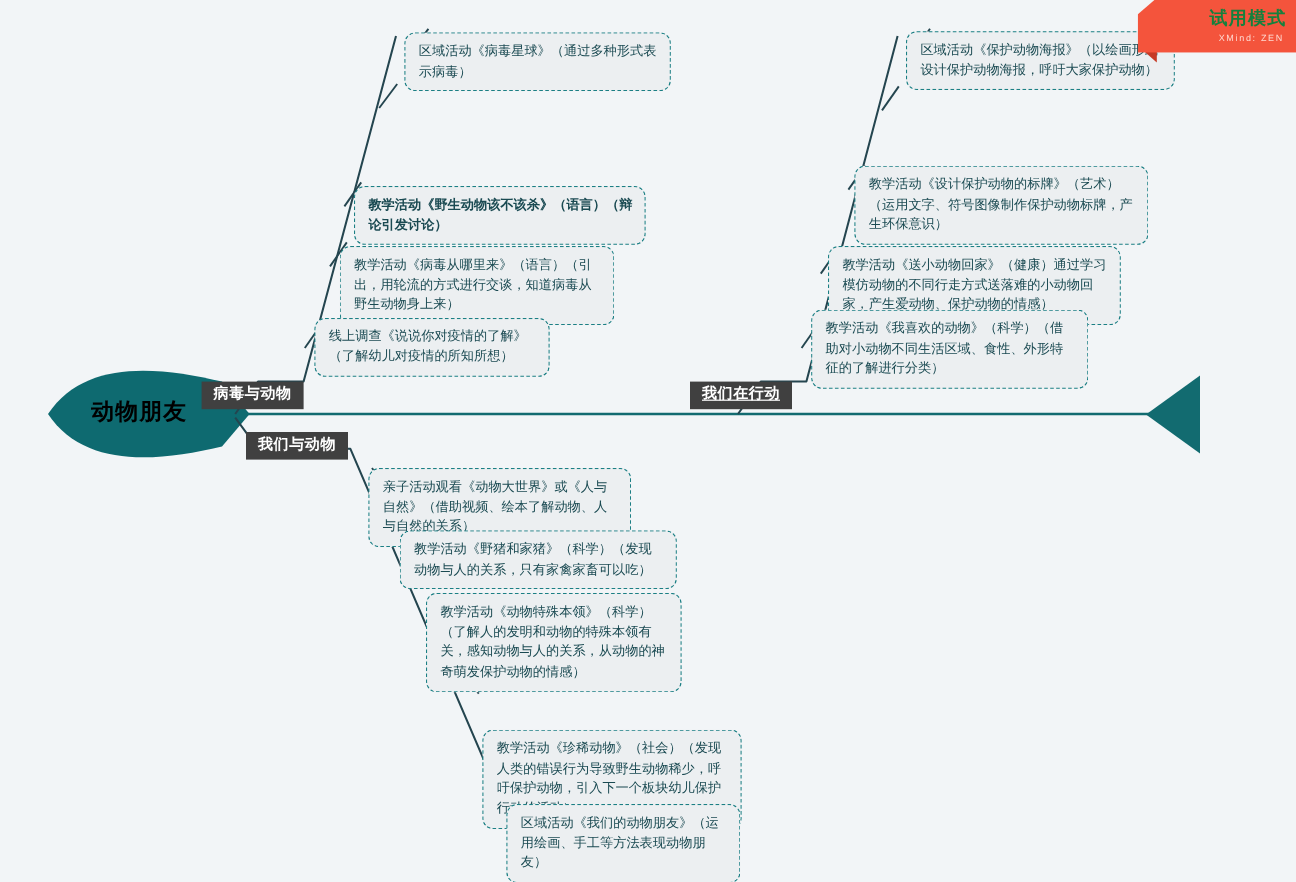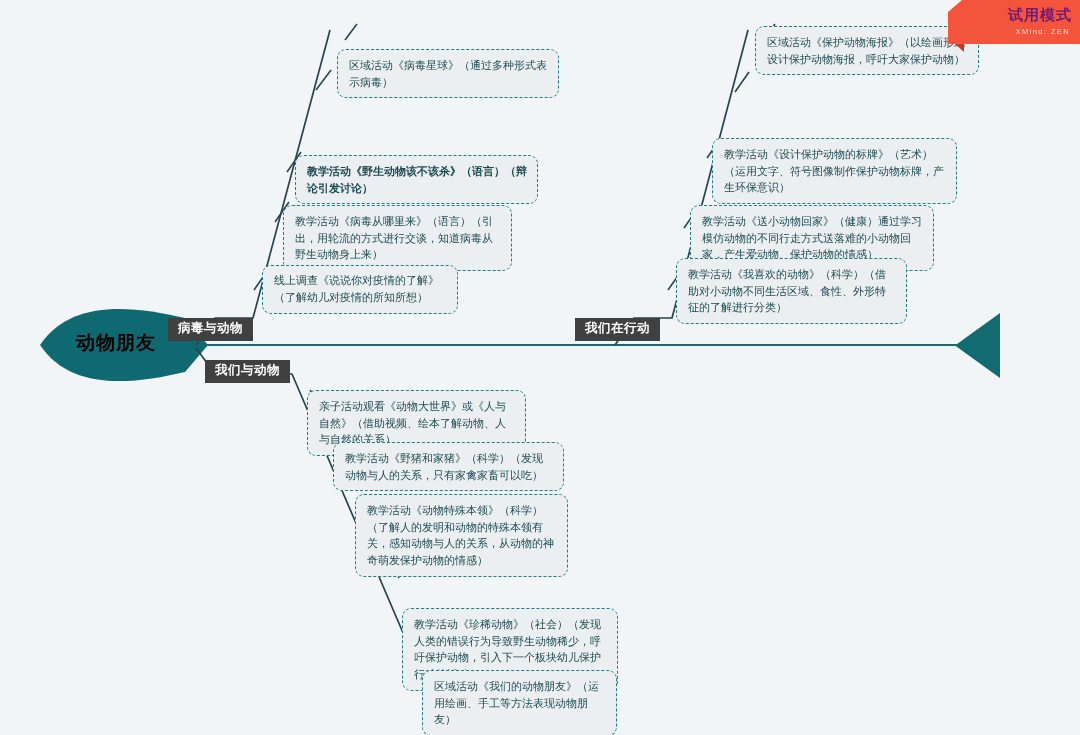--- a/index.html
+++ b/index.html
@@ -88,21 +88,21 @@
     top: 38px;
     width: 0; height: 0;
     border-top: 14px solid #c63a26;
     border-left: 16px solid transparent;
     z-index: 19;
   }
   .ribbon-title {
     position: absolute;
     right: 8px;
     top: 6px;
-    color: #701a75;
+    color: #15803d;
     font-size: 15px;
     font-weight: bold;
     letter-spacing: 1px;
     z-index: 21;
   }
   .ribbon-sub {
     position: absolute;
     right: 10px;
     top: 27px;
     color: #ffd9d1;
@@ -145,25 +145,25 @@
     <line x1="358" y1="497" x2="372" y2="517" stroke="#24454f" stroke-width="1.6"></line>
     <line x1="385" y1="558" x2="399" y2="578" stroke="#24454f" stroke-width="1.6"></line>
     <line x1="406" y1="610" x2="420" y2="630" stroke="#24454f" stroke-width="1.6"></line>
     <line x1="427" y1="670" x2="441" y2="690" stroke="#24454f" stroke-width="1.6"></line>
   </svg>
 
   <div class="head-label">动物朋友</div>
 
   <div class="branch-label" style="left:168px; top:318px;">病毒与动物</div>
 
-  <div class="branch-label" style="left:575px; top:318px;">我们在行动</div>
+  <div class="branch-label" style="left:575px; top:318px;text-decoration:underline;">我们在行动</div>
 
   <div class="branch-label" style="left:205px; top:360px;">我们与动物</div>
 
-  <div class="note" style="left:337px; top:27px; width:222px;margin-top:22px;">区域活动《病毒星球》（通过多种形式表示病毒）</div>
+  <div class="note" style="left:337px; top:27px; width:222px;">区域活动《病毒星球》（通过多种形式表示病毒）</div>
 
 
   <div class="note" style="left:295px; top:155px; width:243px;font-weight:bold;">教学活动《野生动物该不该杀》（语言）（辩论引发讨论）</div>
 
   <div class="note" style="left:283px; top:205px; width:229px;">教学活动《病毒从哪里来》（语言）（引出，用轮流的方式进行交谈，知道病毒从野生动物身上来）</div>
 
   <div class="note" style="left:262px; top:265px; width:196px;font-family:Liberation Mono, monospace;">线上调查《说说你对疫情的了解》（了解幼儿对疫情的所知所想）</div>
 
   <div class="note" style="left:755px; top:26px; width:224px;">区域活动《保护动物海报》（以绘画形式设计保护动物海报，呼吁大家保护动物）</div>
 

